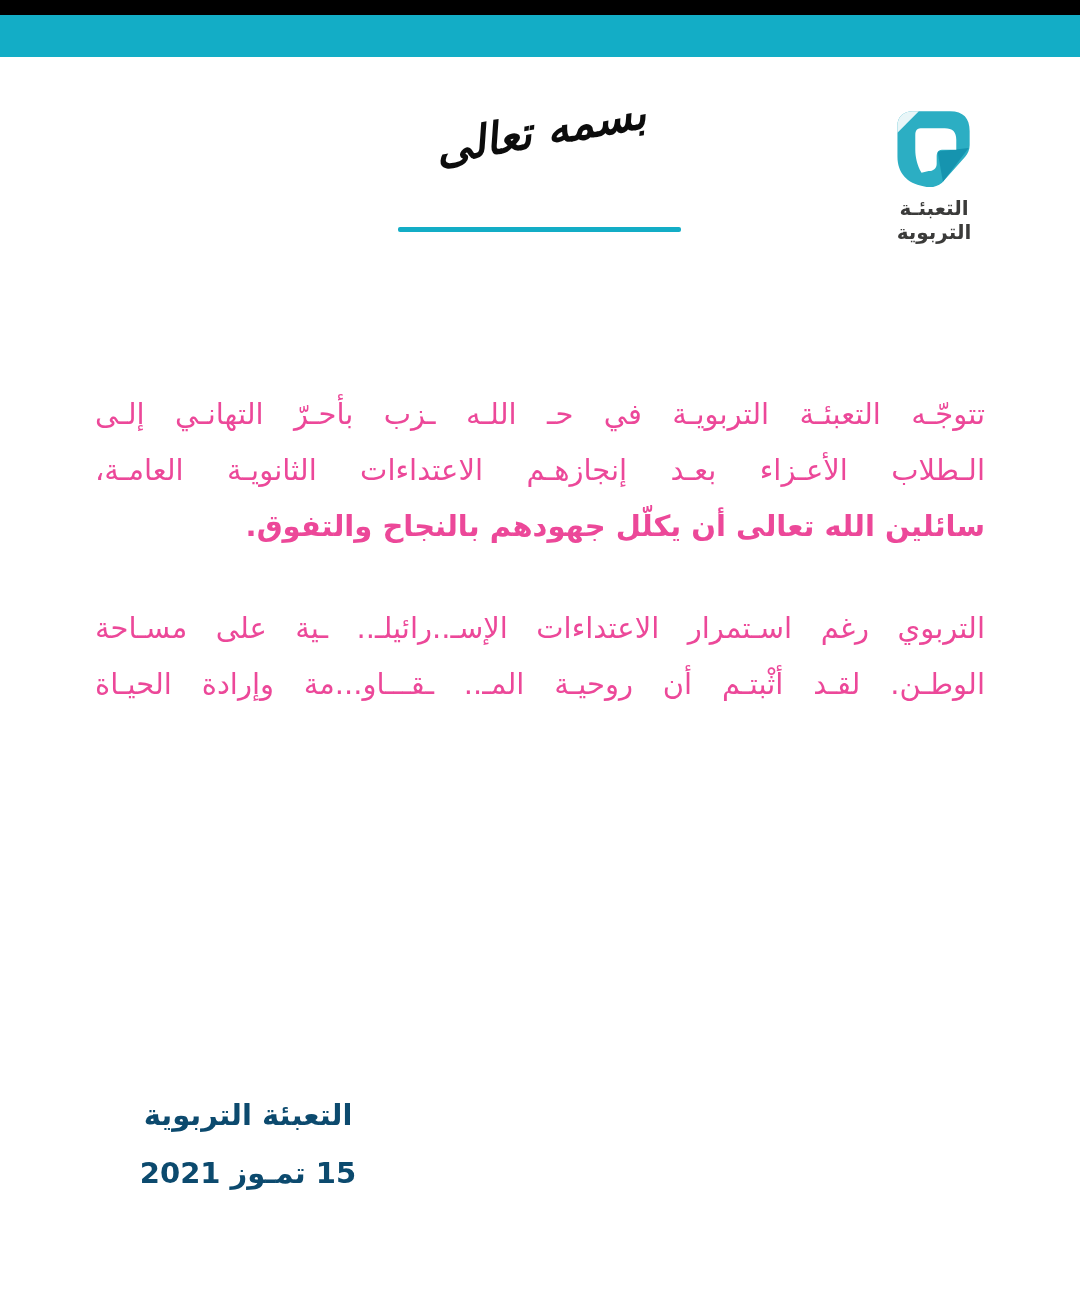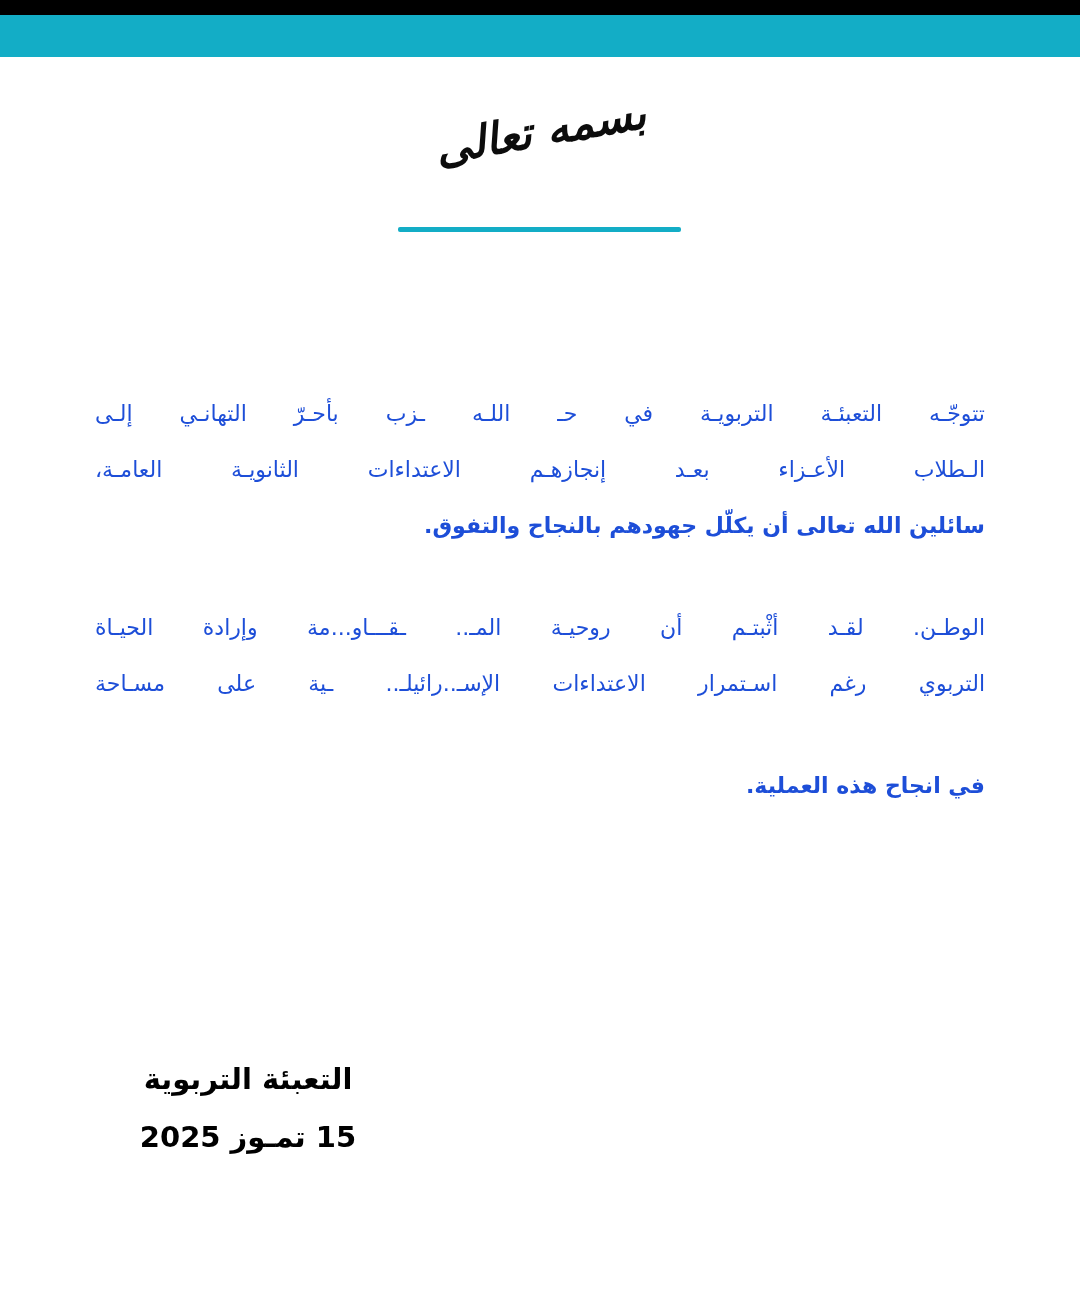--- a/index.html
+++ b/index.html
@@ -78,77 +78,88 @@
     line-height: 1.22;
     color: var(--logo-label-color, #3b3b3a);
   }
   
   .body-text {
     position: absolute;
     top: 386px;
     left: 95px;
     right: 95px;
     direction: rtl;
-    font-size: 22px;
-    color: #1d4ed8;
+    font-size: 29px;
+    color: #ec4899;
   }
   .paragraph { margin: 0 0 46px 0; }
   .line {
     line-height: 56px;
     text-align: justify;
     text-align-last: justify;
     text-justify: inter-word;
     white-space: nowrap;
   }
   .line.last {
     text-align-last: right;
     white-space: normal;
     font-weight: bold;
   }
   
   .signature {
     position: absolute;
-    top: 1050px;
+    top: 1086px;
     left: 118px;
     width: 260px;
     direction: rtl;
     text-align: center;
     font-weight: bold;
     font-size: 29px;
     line-height: 58px;
-    color: #000000;
+    color: #0c4a6e;
   }
 </style>
 </head>
 <body>
 
 <div class="page" style="--accent: #13adc6; --logo-main: #2caec3; --logo-dark: #1694af; --logo-light: #e9f6f8; --logo-label-color: #3b3b3a;">
 
   <div class="top-black-bar"></div>
   <div class="teal-bar"></div>
 
   <div class="basmala">
     <span class="basmala-text">بسمه تعالى</span>
   </div>
   <div class="basmala-underline"></div>
 
+  <div class="logo-block">
+    <svg class="logo-mark" viewBox="0 0 100 92" xmlns="http://www.w3.org/2000/svg">
+      <path d="M26 6 H68 C83 6 90 14 90 28 V44 C90 49 88 53 85 57 L59 86 C53 91 46 92 38 90 C20 87 9 75 9 57 V22 C9 12 16 6 26 6 Z" fill="var(--logo-main, #2caec3)"></path>
+      <path d="M26 6 C16 6 9 12 9 22 L9 30 L33 6 Z" fill="var(--logo-light, #e9f6f8)"></path>
+      <path d="M54 51 L89 47 L60 85 Z" fill="var(--logo-dark, #1694af)"></path>
+      <path d="M37 25 H62 C71 25 75 29 75 38 V49 H61 C55 49 53 51 53 57 V65 C53 70 49 73 44 73 L36 75 C31 66 29 57 29 49 V33 C29 27 31 25 37 25 Z" fill="#ffffff"></path>
+    </svg>
+    <div class="logo-label">
+      <div>التعبئـة</div>
+      <div>التربوية</div>
+    </div>
+  </div>
 
   <main class="body-text" id="paragraphs">
       <div class="paragraph">
         <div class="line">تتوجّـه التعبئـة التربويـة في حـ اللـه ـزب بأحـرّ التهانـي إلـى</div>
         <div class="line">الـطلاب الأعـزاء بعـد إنجازهـم الاعتداءات الثانويـة العامـة،</div>
         <div class="line last">سائلين الله تعالى أن يكلّل جهودهم بالنجاح والتفوق.</div>
       </div>
       <div class="paragraph">
+        <div class="line">التربوي رغم اسـتمرار الاعتداءات الإسـ..رائيلـ.. ـية على مسـاحة</div>
         <div class="line">الوطـن. لقـد أثْبتـم أن روحيـة المـ.. ـقـــاو...مة وإرادة الحيـاة</div>
-        <div class="line">التربوي رغم اسـتمرار الاعتداءات الإسـ..رائيلـ.. ـية على مسـاحة</div>
       </div>
       <div class="paragraph">
-        <div class="line last">في انجاح هذه العملية.</div>
       </div>
     </main>
 
   <footer class="signature">
     <div class="sig-name">التعبئة التربوية</div>
-    <div class="sig-date">15 تمـوز 2025</div>
+    <div class="sig-date">15 تمـوز 2021</div>
   </footer>
 
 </div>
 
 </body></html>

